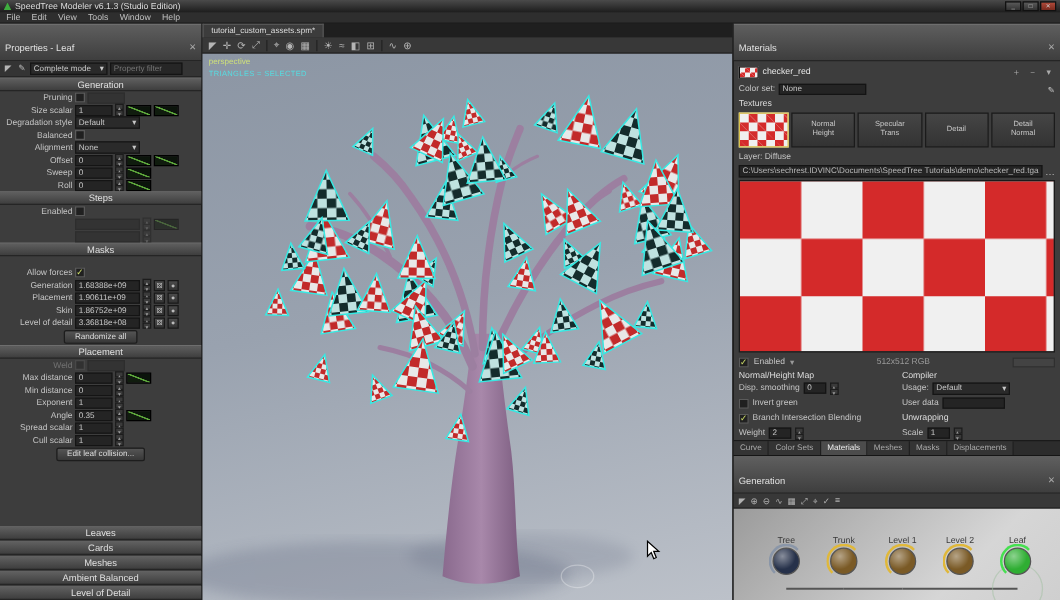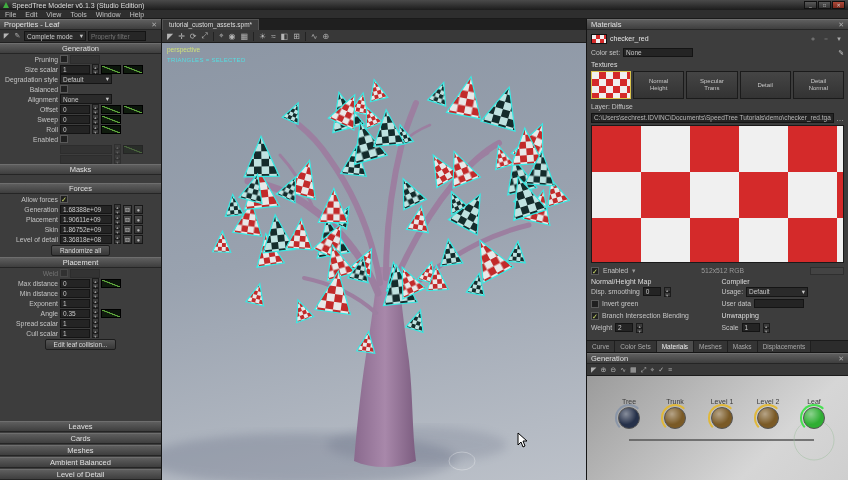--- a/index.html
+++ b/index.html
@@ -10,21 +10,21 @@
   #titlebar { position:absolute; top:0; left:0; right:0; height:10px; background:linear-gradient(#4a4a4a,#1c1c1c); display:flex; align-items:center; padding:0 3px; font-size:7px; color:#ddd; }
   #titlebar .treeico { width:6px; height:6px; background:#3fae3f; clip-path:polygon(50% 0,100% 100%,0 100%); margin-right:3px; }
   #titlebar .spacer { flex:1; }
   .winbtn { width:13px; height:8px; margin-left:1px; background:linear-gradient(#5a5a5a,#333); border:1px solid #111; font-size:5px; line-height:6px; text-align:center; color:#ccc; }
   .winbtn.close { background:linear-gradient(#b04a3a,#7a2a1e); }
   #menubar { position:absolute; top:10px; left:0; right:0; height:9px; background:#2e2e2e; border-bottom:1px solid #1a1a1a; display:flex; gap:9px; align-items:center; padding-left:5px; font-size:7px; color:#c0c0c0; }
   #menubar span { cursor:default; }
 
   
   .phdr { height:11px; background:linear-gradient(#5e5e5e,#3e3e3e); border-top:1px solid #6e6e6e; border-bottom:1px solid #252525; font-size:7.5px; line-height:10px; text-align:center; color:#e0e0e0; }
-  .phdr.left { display:flex; justify-content:space-between; padding:0 4px; text-align:left; }
+  .phdr.left { display:flex; justify-content:space-between; padding:14px 4px; text-align:left; }
   .xico { color:#aaa; font-size:7px; }
   .chk { display:inline-block; width:8px; height:8px; background:#202020; border:1px solid #5a5a5a; font-size:7px; line-height:8px; text-align:center; color:#cfe06a; }
   .chk.off { color:transparent; }
   .field { display:inline-block; background:#242424; border:1px solid #141414; height:9px; font-size:6.5px; line-height:8px; color:#c8c8c8; padding:0 2px; overflow:hidden; white-space:nowrap; }
   .spin { display:inline-flex; flex-direction:column; width:7px; height:10px; font-size:4.5px; line-height:5px; color:#999; }
   .spin span { background:#3a3a3a; border:1px solid #1c1c1c; height:5px; text-align:center; }
   .curve { display:inline-block; width:20px; height:9px; border:1px solid #000; background:linear-gradient(to top right,#101c0e 0 44%,#5ea83c 47% 53%,#0b140b 56%); }
   .dd { display:inline-flex; align-items:center; justify-content:space-between; background:#2a2a2a; border:1px solid #151515; height:10px; font-size:6.5px; padding:0 2px; color:#c8c8c8; }
   .pbtn { display:inline-block; background:linear-gradient(#555,#383838); border:1px solid #1d1d1d; border-radius:2px; font-size:6.5px; padding:1px 8px; color:#ddd; }
   .dim { opacity:.38; }
@@ -190,20 +190,21 @@
   <div class="prow">
     <span class="plabel">Roll</span>
     <span class="field v">0</span>
     <span class="spin">
         <span>▴</span>
         <span>▾</span>
       </span>
     <span class="curve"></span>
   </div>
 
+  <div class="phdr">Steps</div>
   <div class="prow">
     <span class="plabel">Enabled</span>
     <span class="chk off"></span>
   </div>
   <div class="prow dim">
     <span class="plabel"></span>
       <span class="field wide"></span>
       <span class="spin">
         <span>▴</span>
         <span>▾</span>
@@ -215,21 +216,20 @@
       <span class="field wide"></span>
       <span class="spin">
         <span>▴</span>
         <span>▾</span>
       </span>
   </div>
 
   <div class="phdr">Masks</div>
   <div style="height:8px"></div>
 
-  <div class="phdr">Forces</div>
   <div class="prow">
     <span class="plabel">Allow forces</span>
     <span class="chk">✓</span>
   </div>
 
   <div class="prow">
     <span class="plabel">Generation</span>
     <span class="field wide">1.68388e+09</span>
     <span class="spin">
         <span>▴</span>

